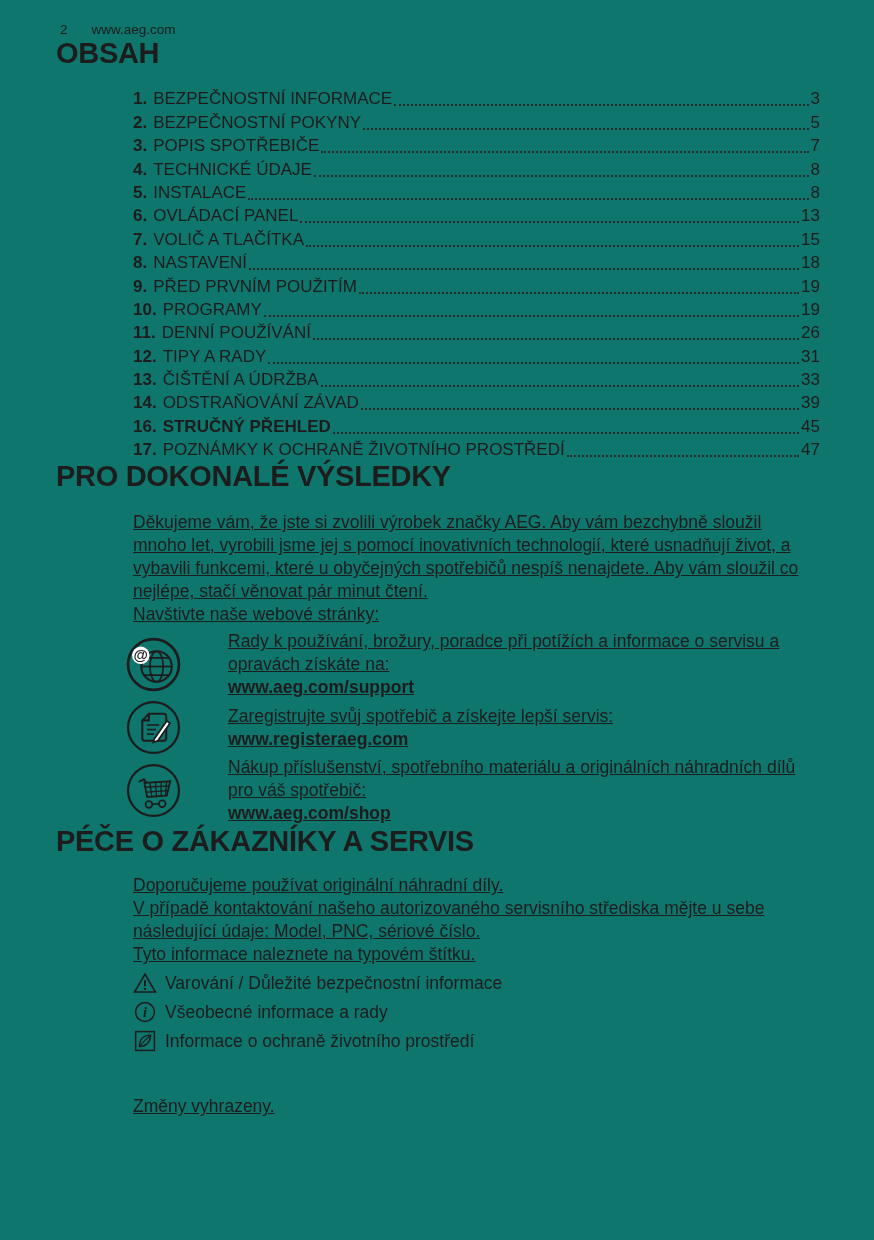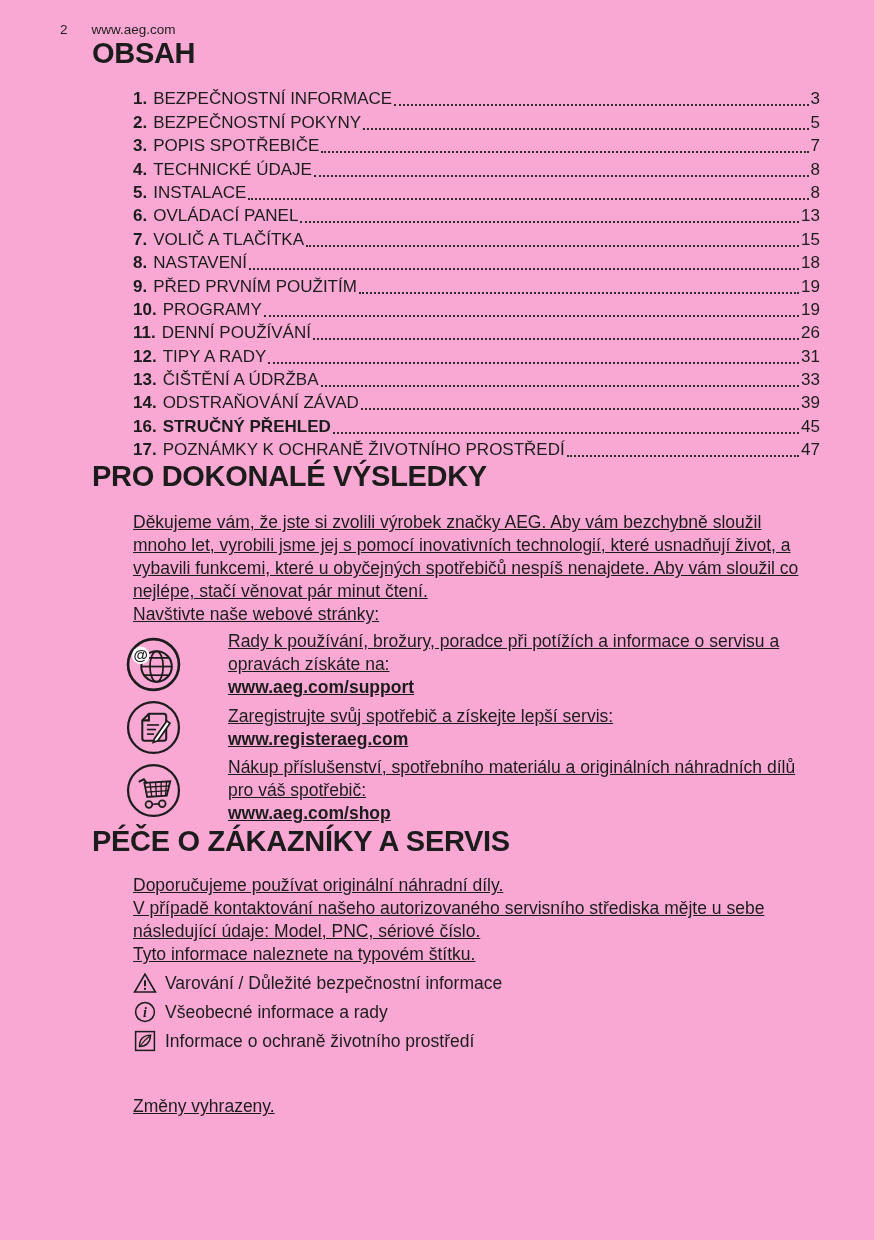--- a/index.html
+++ b/index.html
@@ -1,25 +1,25 @@
 <!DOCTYPE html>
 <html><head>
 <meta charset="utf-8">
 <style>
   html,body{margin:0;padding:0;background:#e8e8e8;}
   .page{
-    width:874px;height:1240px;background:#f9a8d4;color:#1c1c1c;
+    width:874px;height:1240px;background:#0f766e;color:#1c1c1c;
     font-family:"Liberation Sans", sans-serif;
     position:relative;box-sizing:border-box;overflow:hidden;
     margin:0 auto;
   }
   .pg-header{padding:22px 0 0 60px;font-size:13.5px;color:#1c1c1c;}
   .pg-header .site{margin-left:24px;}
   h1.sec{
-    font-size:29px;font-weight:bold;margin:0;padding-left:92px;
+    font-size:29px;font-weight:bold;margin:0;padding-left:56px;
     letter-spacing:-0.3px;color:#1c1c1c;
   }
   .h-obsah{margin-top:20px;}
   .h-results{margin-top:22px;}
   .h-service{margin-top:16px;}
   
   .toc{margin:16px 54px 0 133px;}
   .toc-row{display:flex;align-items:flex-end;height:23.4px;font-size:17px;white-space:nowrap;}
   .toc-num{font-weight:bold;margin-right:6px;}
   .toc-label.bold{font-weight:bold;}

